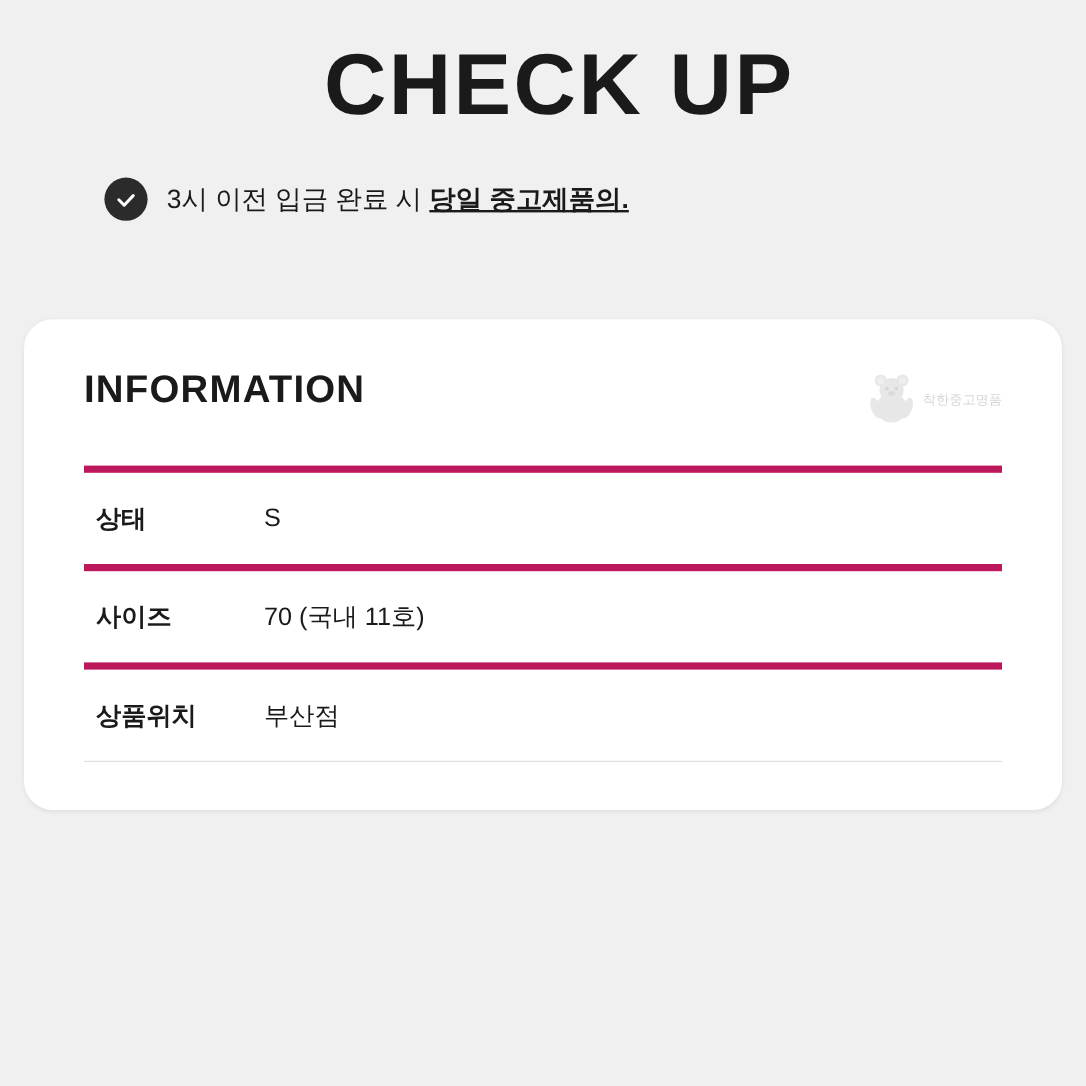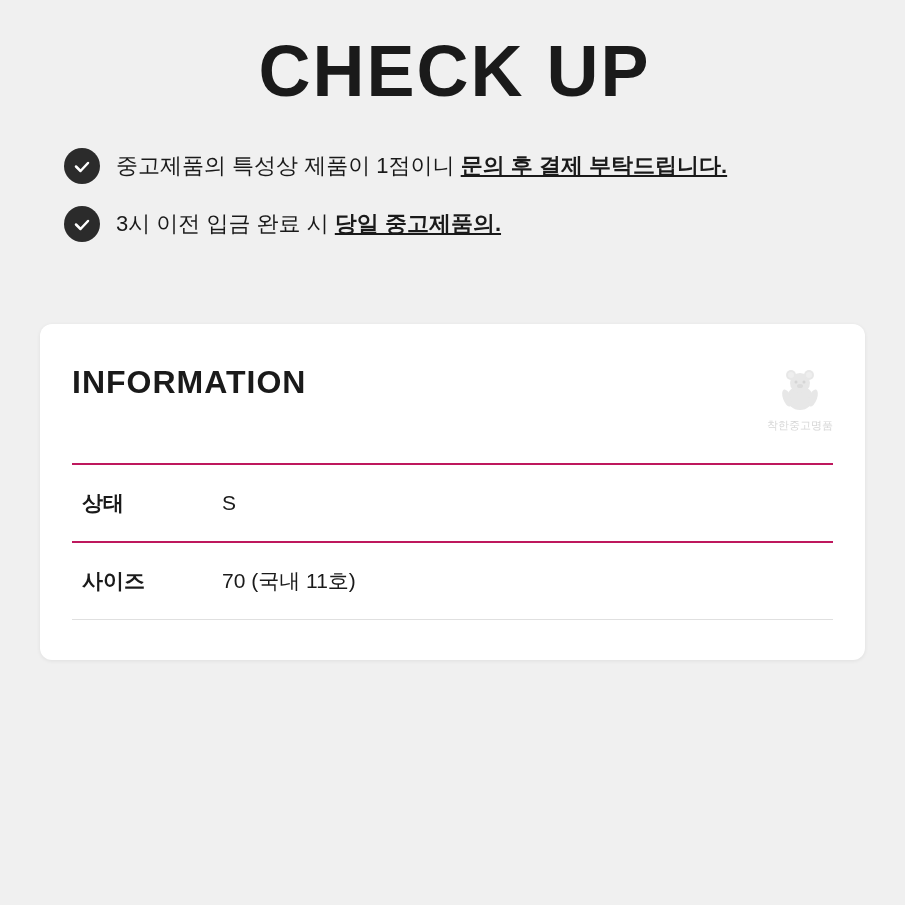--- a/index.html
+++ b/index.html
@@ -11,21 +11,21 @@
     body {
       width: 905px;
       min-height: 905px;
       background-color: #f0f0f0;
       font-family: 'Apple SD Gothic Neo', 'Malgun Gothic', sans-serif;
       color: #1a1a1a;
     }
 
     .top-section {
       background-color: #f0f0f0;
-      padding: 30px 60px 40px 64px;
+      padding: 30px 60px 40px 87px;
     }
 
     .main-title {
       text-align: center;
       font-size: 72px;
       font-weight: 900;
       letter-spacing: 2px;
       color: #1a1a1a;
       margin-bottom: 36px;
       font-family: Arial Black, Arial, sans-serif;
@@ -61,44 +61,44 @@
       height: 20px;
     }
 
     .bold-underline {
       font-weight: 700;
       text-decoration: underline;
     }
 
     .info-section {
       background-color: #ffffff;
-      margin: 20px 40px;
-      border-radius: 12px;
-      padding: 40px 32px;
+      margin: 20px 20px;
+      border-radius: 24px;
+      padding: 40px 50px;
       box-shadow: 0 1px 4px rgba(0,0,0,0.07);
     }
 
     .info-header {
       display: flex;
       justify-content: space-between;
       align-items: flex-start;
       margin-bottom: 30px;
     }
 
     .info-title {
       font-size: 32px;
       font-weight: 900;
       letter-spacing: 1px;
       font-family: Arial Black, Arial, sans-serif;
       color: #1a1a1a;
     }
 
     .watermark {
       display: flex;
-      flex-direction: column;
+      flex-direction: row;
       align-items: center;
       opacity: 0.35;
     }
 
     .watermark-bear {
       width: 52px;
       height: 52px;
     }
 
     .watermark-text {
@@ -107,21 +107,21 @@
       margin-top: 2px;
       white-space: nowrap;
     }
 
     .info-table {
       width: 100%;
       border-collapse: collapse;
     }
 
     .info-table tr {
-      border-top: 2px solid #be185d;
+      border-top: 6px solid #be185d;
     }
 
     .info-table tr:last-child {
       border-bottom: 1px solid #e0e0e0;
     }
 
     .info-table td {
       padding: 24px 10px;
       font-size: 21px;
     }
@@ -137,30 +137,20 @@
       font-weight: 400;
     }
   </style>
 </head>
 <body>
 
 <div class="top-section">
   <h1 class="main-title">CHECK UP</h1>
 
   <ul class="checklist">
-    <li class="checklist-item">
-      <span class="check-icon">
-        <svg viewBox="0 0 20 20" fill="none" xmlns="http://www.w3.org/2000/svg">
-          <path d="M4 10.5L8.5 15L16 7" stroke="white" stroke-width="2.5" stroke-linecap="round" stroke-linejoin="round"></path>
-        </svg>
-      </span>
-      <span>
-        중고제품의 특성상 제품이 1점이니 <strong class="bold-underline">문의 후 결제 부탁드립니다.</strong>
-      </span>
-    </li>
     <li class="checklist-item">
       <span class="check-icon">
         <svg viewBox="0 0 20 20" fill="none" xmlns="http://www.w3.org/2000/svg">
           <path d="M4 10.5L8.5 15L16 7" stroke="white" stroke-width="2.5" stroke-linecap="round" stroke-linejoin="round"></path>
         </svg>
       </span>
       <span>
         3시 이전 입금 완료 시 <strong class="bold-underline">당일 중고제품의.</strong>
       </span>
     </li>
@@ -199,15 +189,19 @@
   <table class="info-table">
     <tbody>
       <tr>
         <td>상태</td>
         <td>S</td>
       </tr>
       <tr>
         <td>사이즈</td>
         <td>70 (국내 11호)</td>
       </tr>
+      <tr>
+        <td>상품위치</td>
+        <td>부산점</td>
+      </tr>
     </tbody>
   </table>
 </div>
 
 </body></html>

